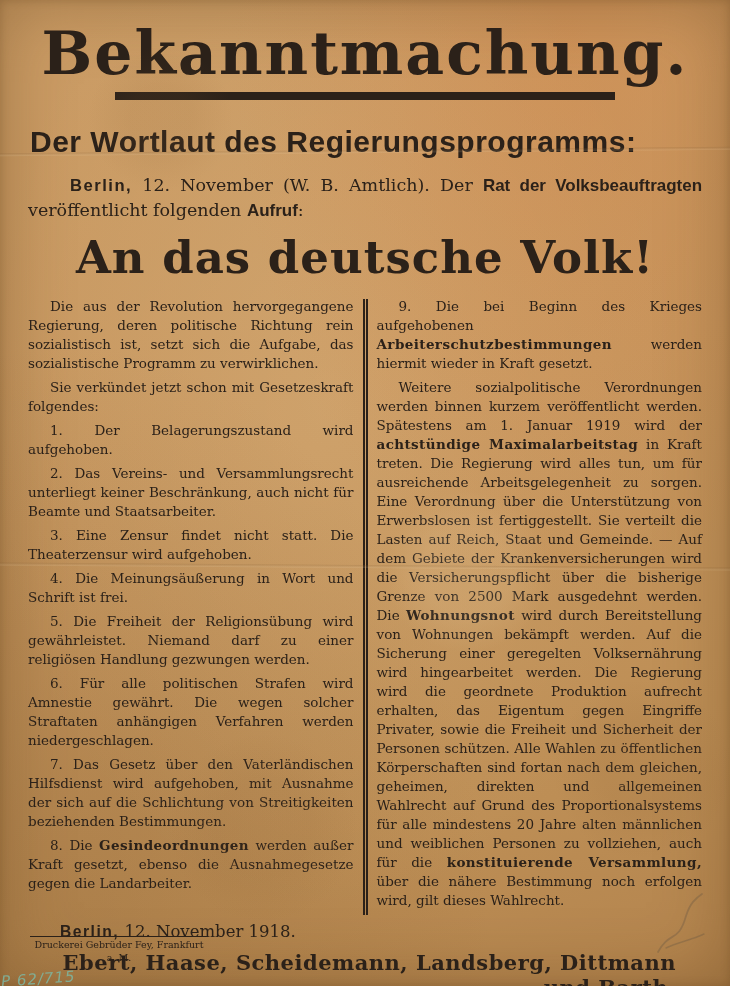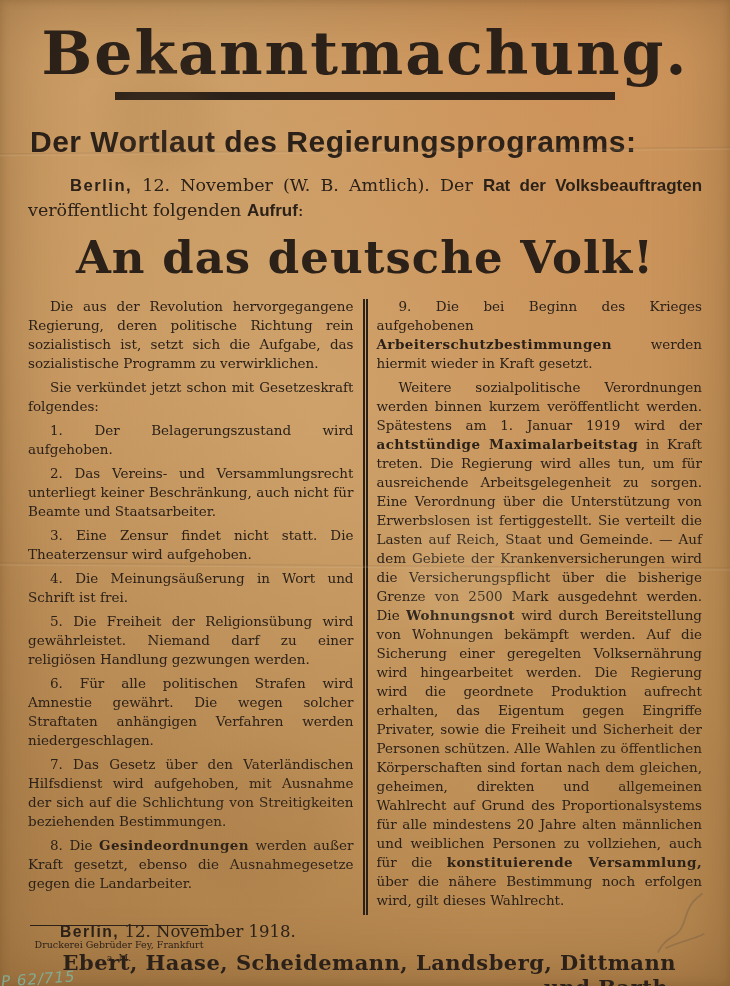--- a/index.html
+++ b/index.html
@@ -72,21 +72,21 @@
   p.place-date{margin:7px 0 0 32px;font-size:16.5px;}
   p.signatures{
     margin:9px 26px 0 0;text-align:right;
     font:bold 21px/1.2 "DejaVu Serif",serif;
     letter-spacing:0.5px;
   }
   .printer{
     position:absolute;left:30px;bottom:22px;z-index:3;
     width:178px;text-align:center;
     font-size:9.5px;line-height:1.3;
-    border-top:1.5px solid #2b2119;padding-top:13px;
+    border-top:1.5px solid #2b2119;padding-top:2px;
   }
   .hand-mark{
     position:absolute;left:1px;bottom:-2px;z-index:3;
     font:italic 15px "DejaVu Sans",sans-serif;
     color:#7fb39c;opacity:0.9;transform:rotate(-4deg);
     letter-spacing:1px;
   }
   .pencil{position:absolute;right:14px;bottom:26px;z-index:3;opacity:0.38;}
 </style>
 </head>

